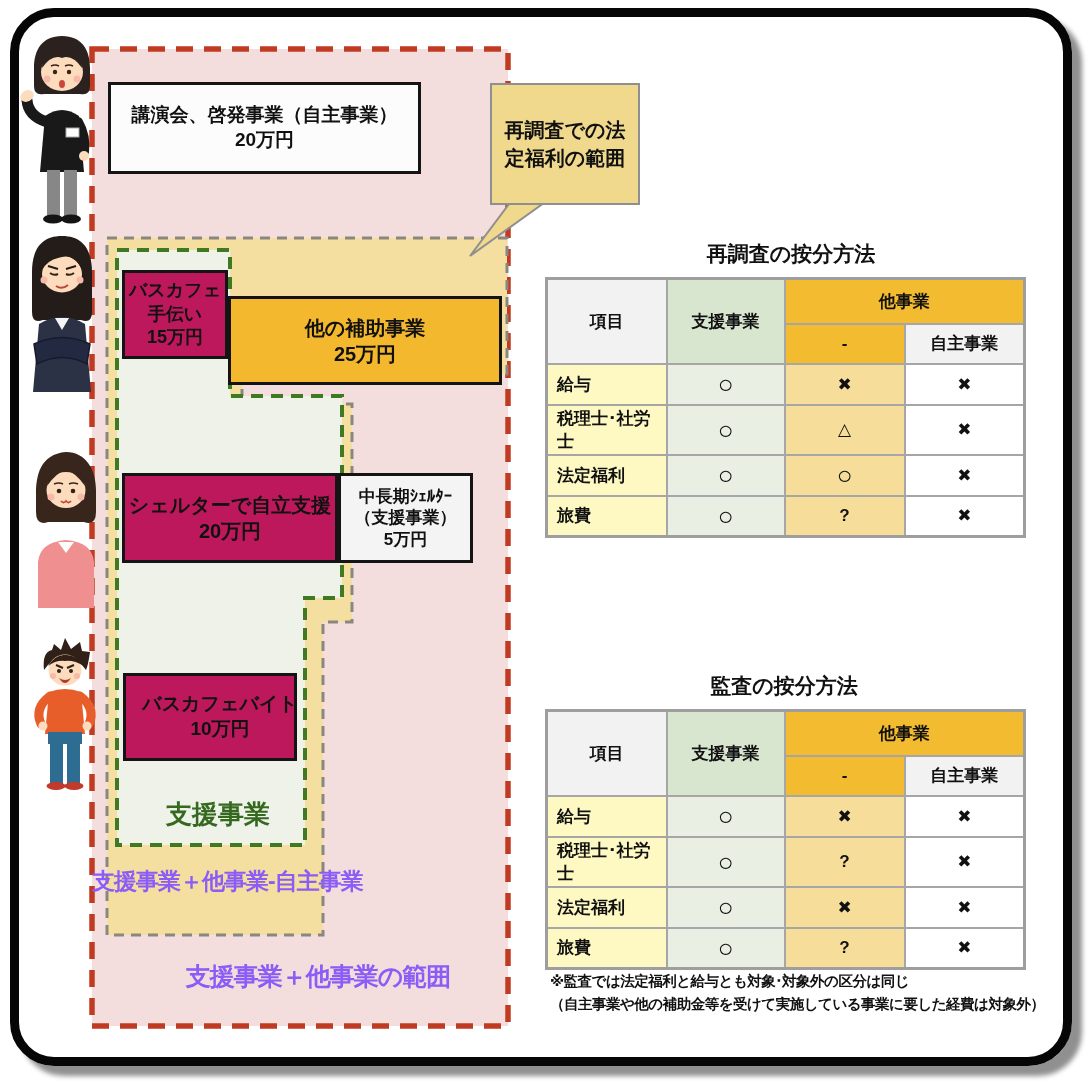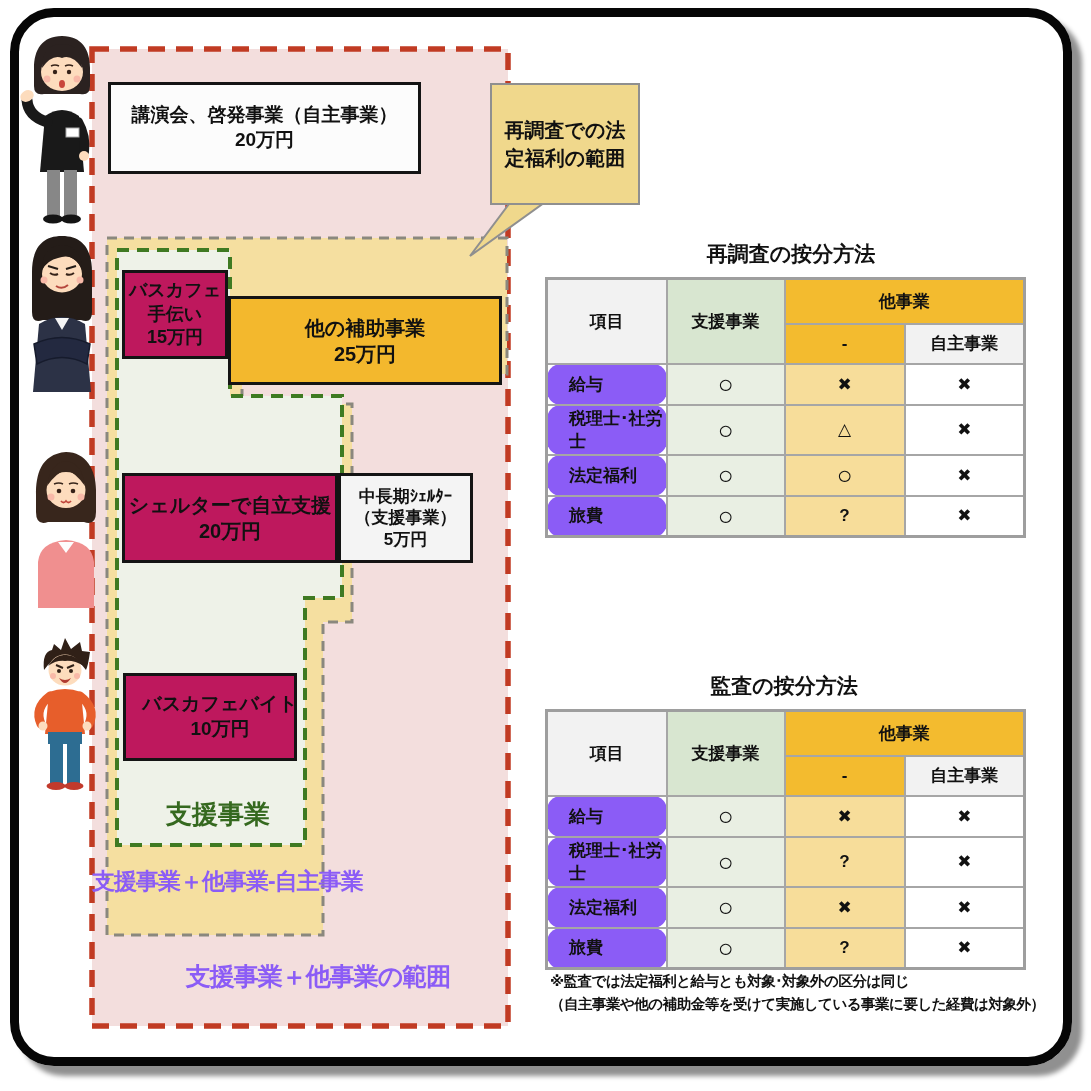--- a/index.html
+++ b/index.html
@@ -33,21 +33,21 @@
   table.alloc{position:absolute;border-collapse:collapse;table-layout:fixed;width:478px;
               background:#fff;border:3px solid #9e9e9e;}
   table.alloc td{border:2px solid #a6a6a6;box-sizing:border-box;overflow:hidden;}
   td.h{font-weight:bold;font-size:17px;text-align:center;}
   td.c-gray{background:#f2f2f2;}
   td.c-hgreen{background:#d8e6d0;}
   td.c-amber{background:#f3bb2f;}
   td.c-green{background:#e9efe3;}
   td.c-lamber{background:#f7dd9a;}
   td.c-white{background:#fff;}
-  td.item-cell{font-weight:bold;font-size:17px;text-align:left;padding-left:21px;background:#8b5cf6;border-radius:14px;}
+  td.item-cell{font-weight:bold;font-size:17px;text-align:left;padding-left:9px;background:#fef9c3;}
   td.mark{font-weight:bold;font-size:17px;text-align:center;line-height:1;}
   td.mark.circle{font-size:26px;font-weight:400;}
   tr.hrow1{height:45px;} tr.hrow2{height:40px;} tr.drow{height:41px;}
   
   .footnote{position:absolute;left:550px;top:970px;width:505px;font-size:14.5px;font-weight:bold;
             line-height:1.6;letter-spacing:-0.5px;white-space:nowrap;}
 </style>
 </head>
 <body>
 

